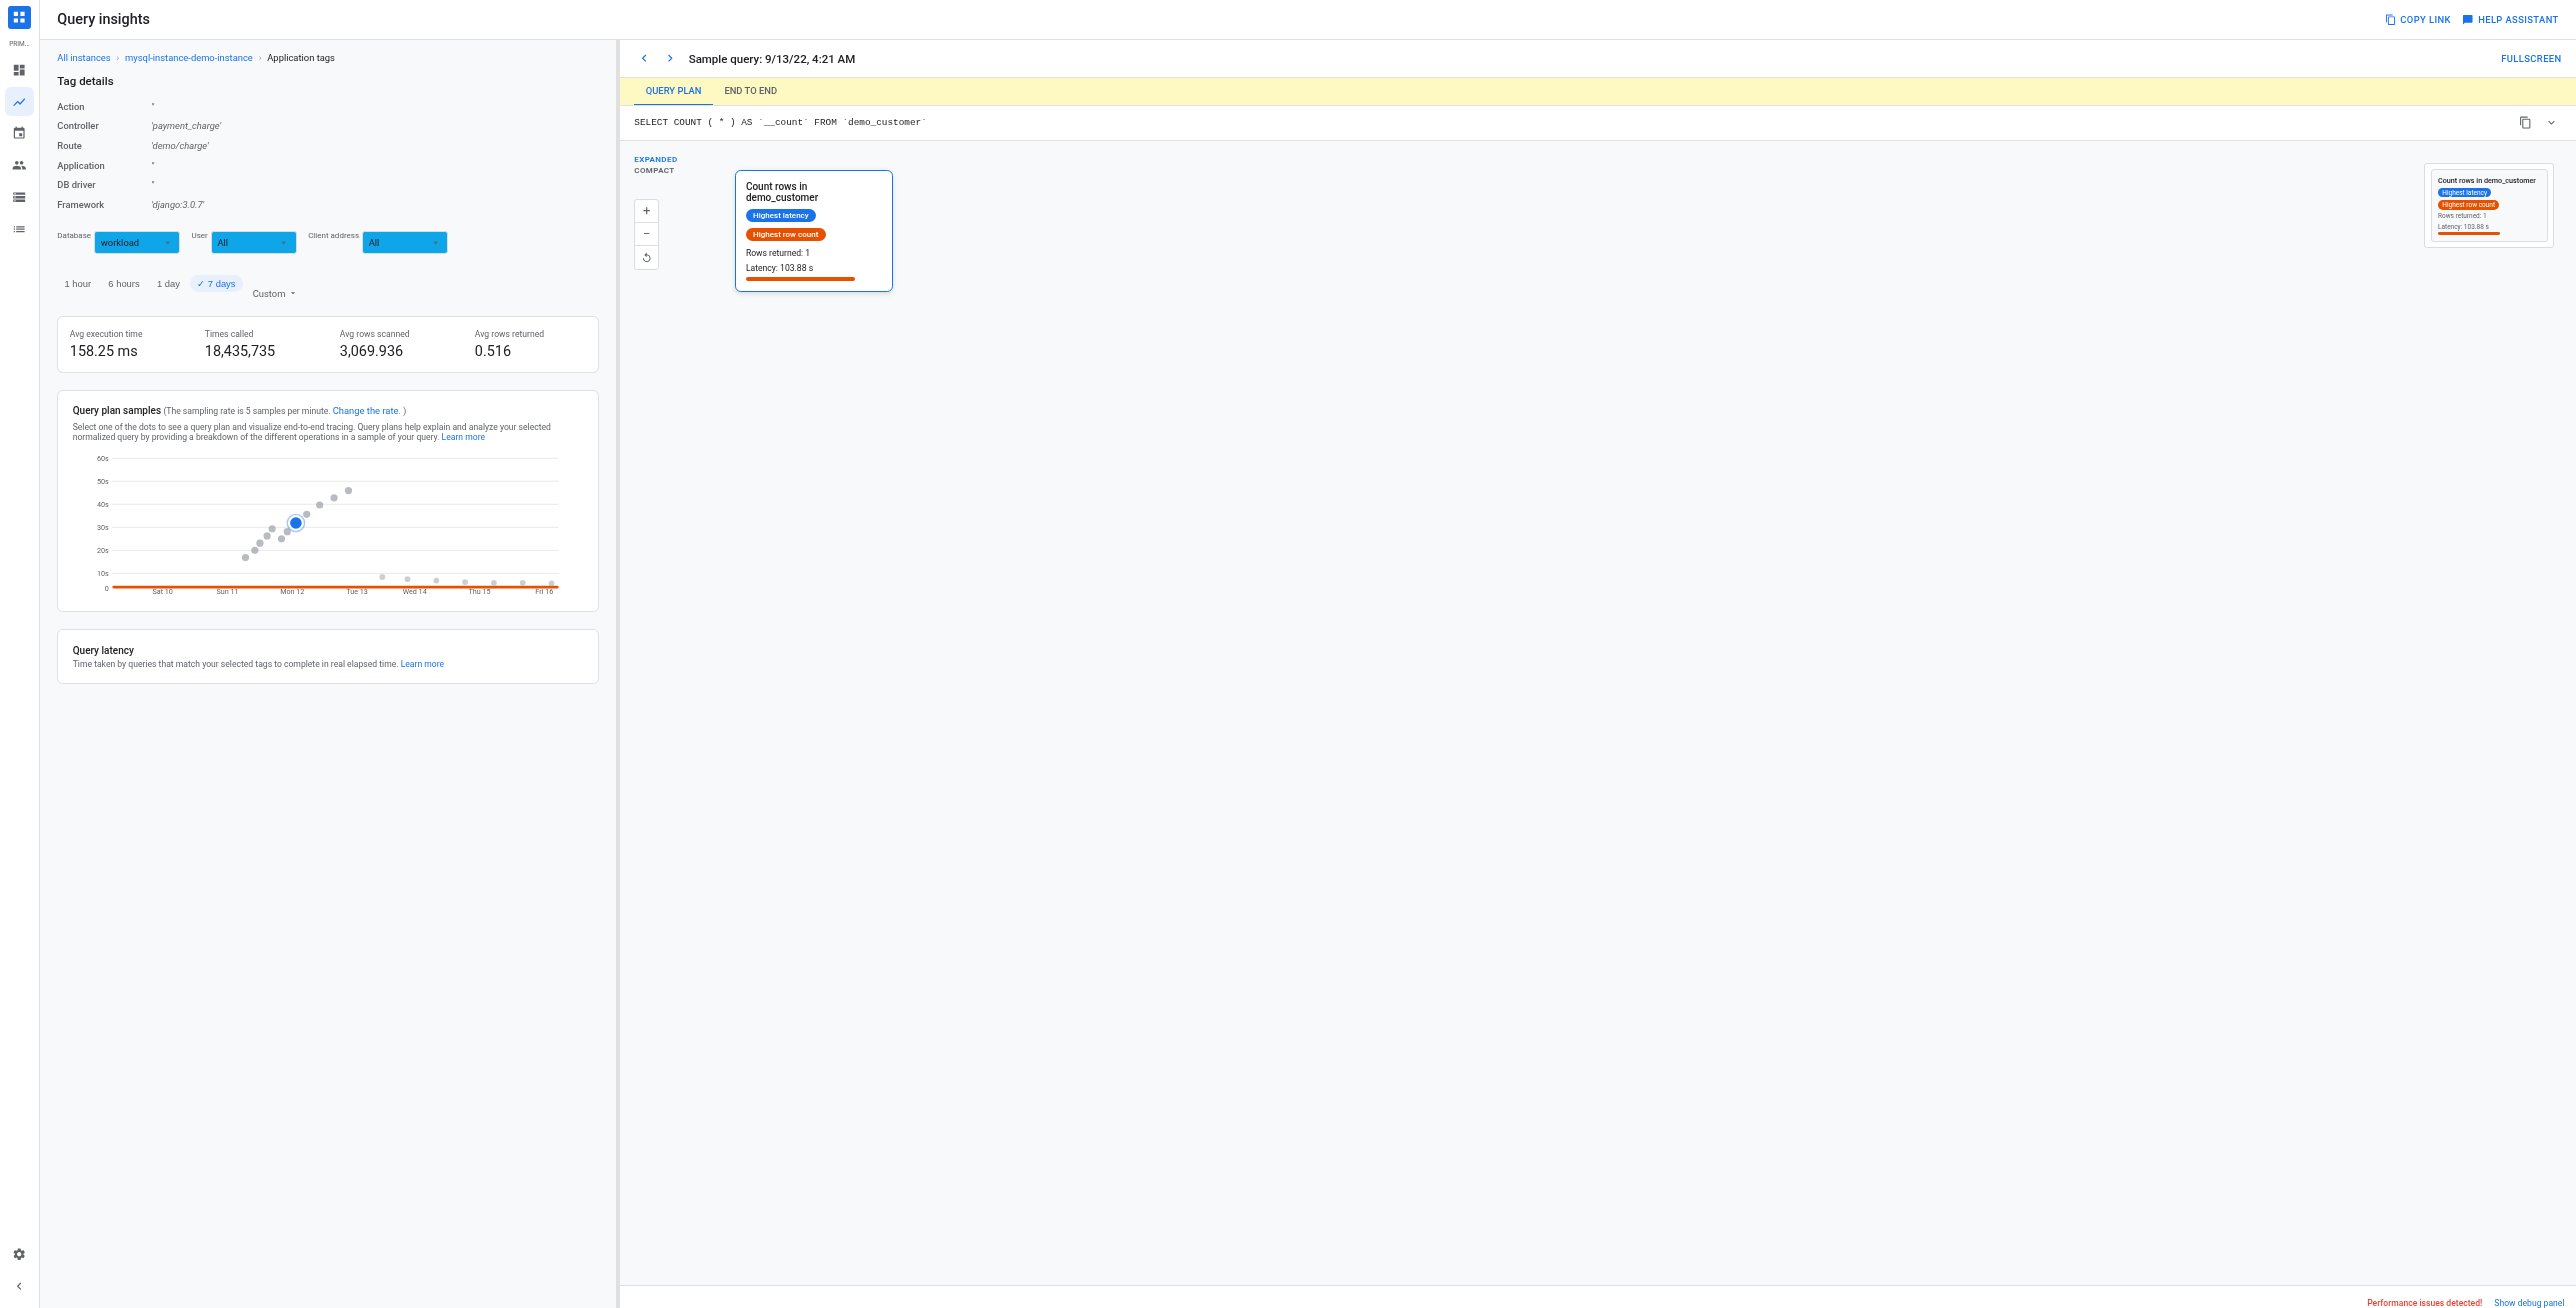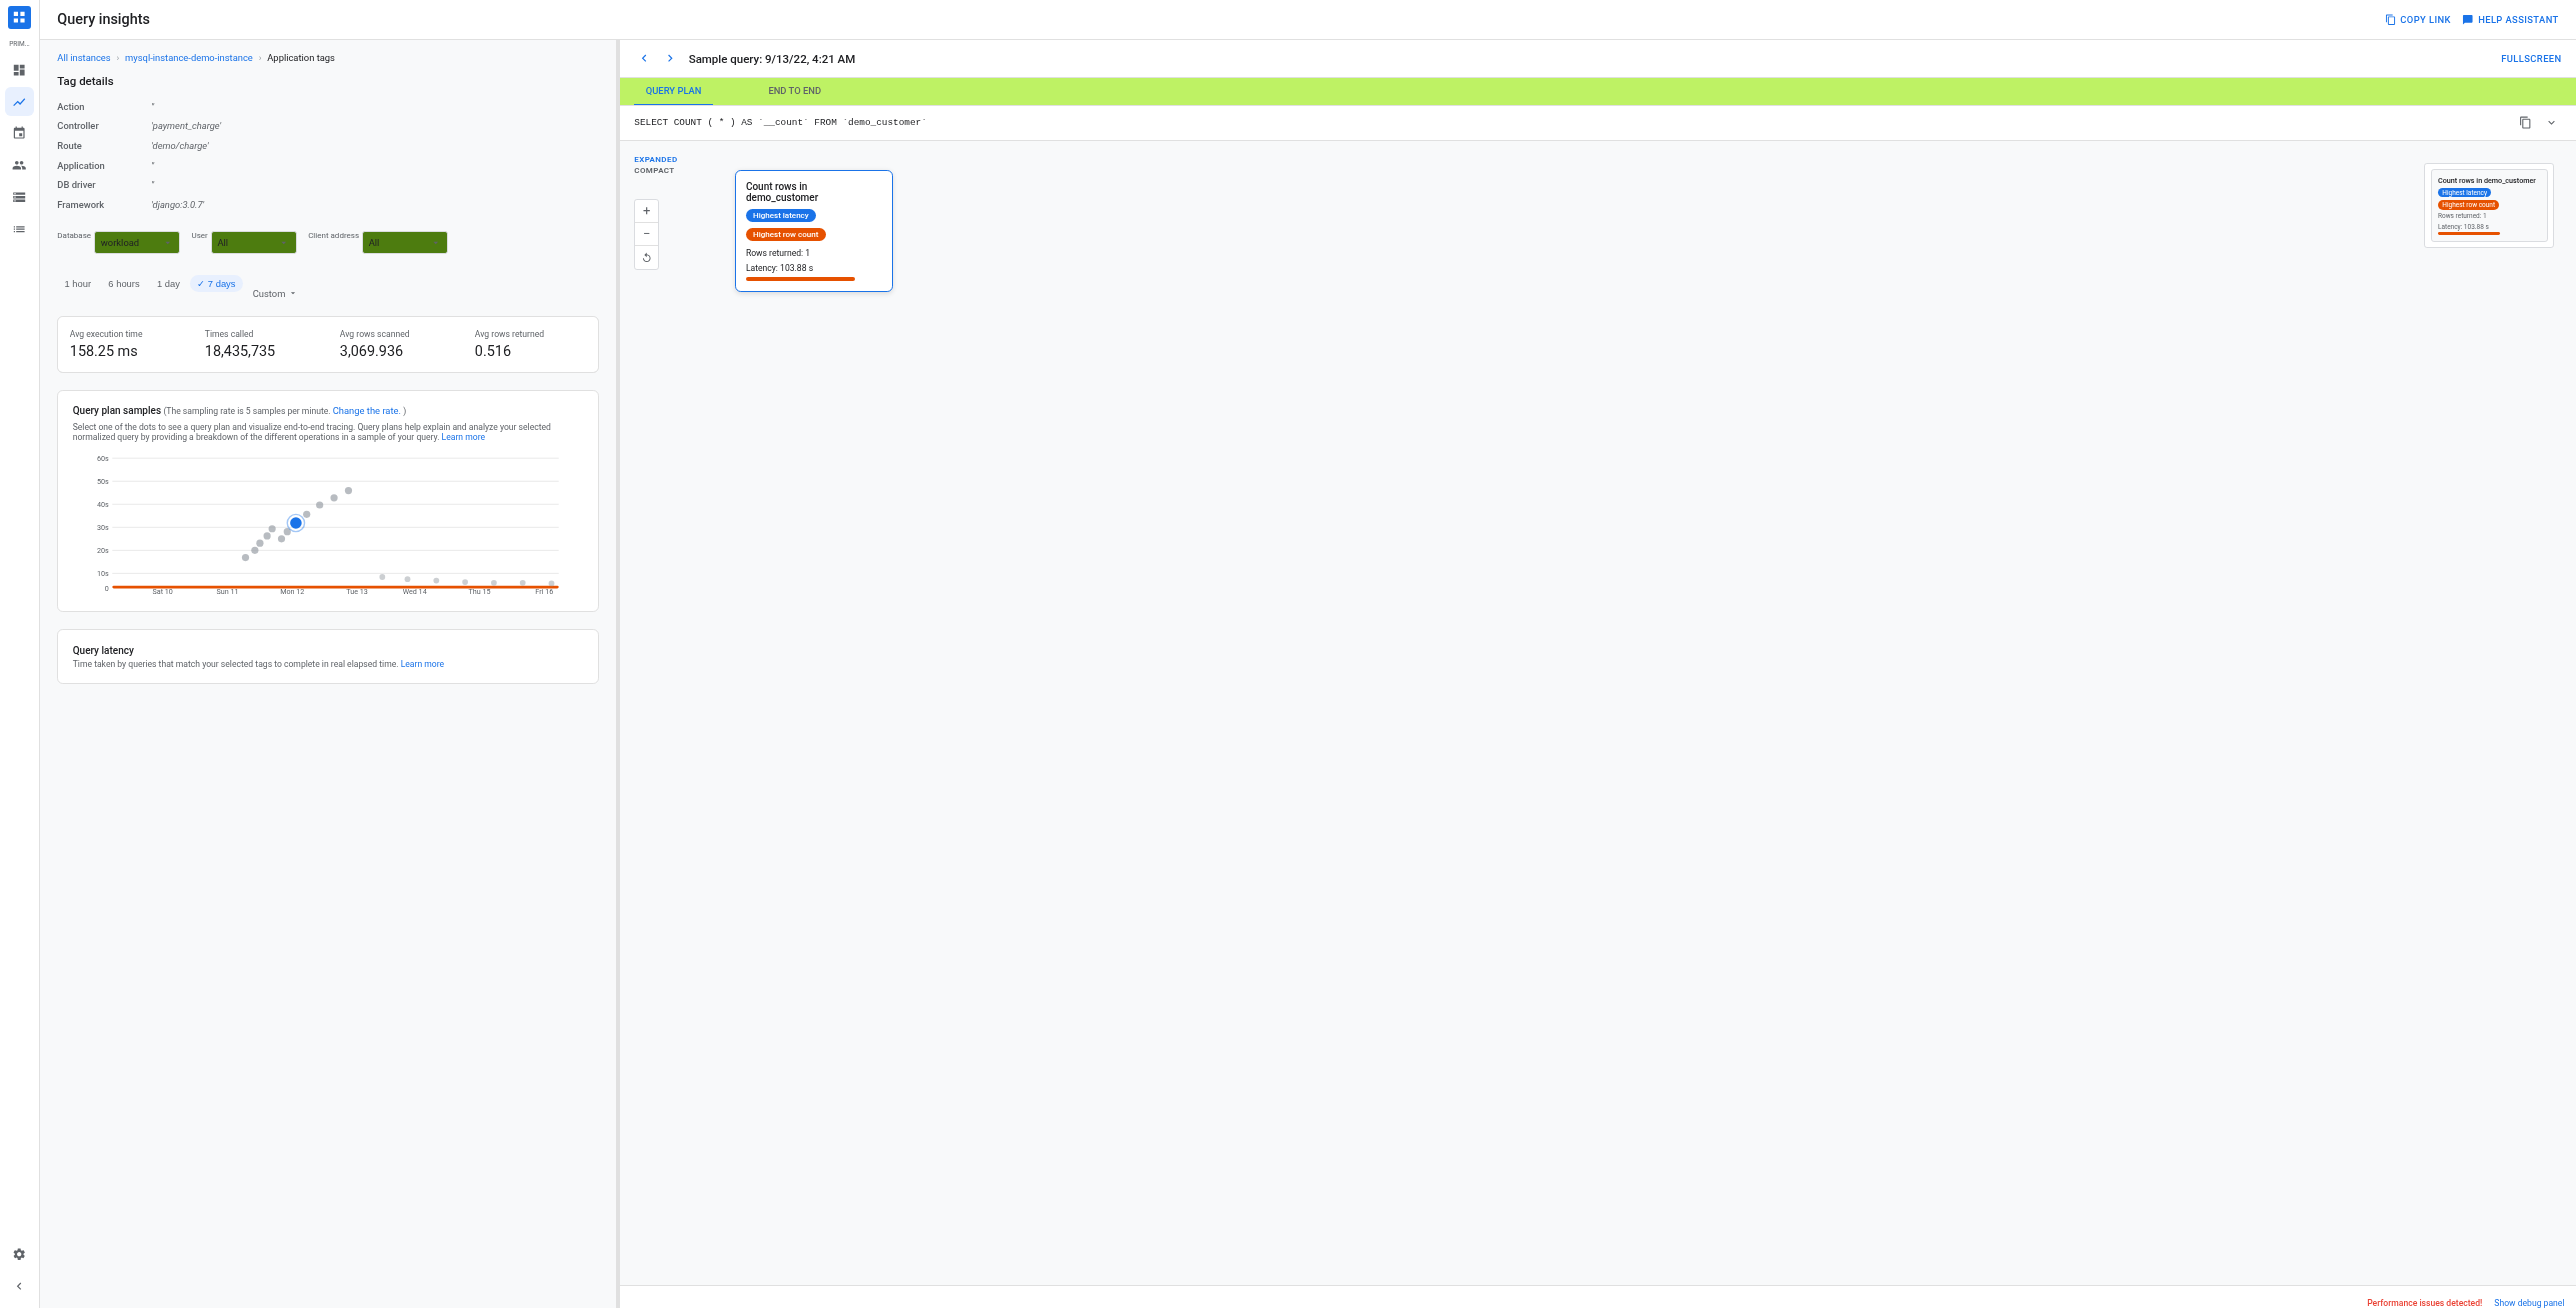--- a/index.html
+++ b/index.html
@@ -40,21 +40,21 @@
     .section-title { font-size: 11.5px; font-weight: 500; color: #202124; margin-bottom: 8.6px; }
     .tag-details-table { margin-bottom: 17.3px; }
     .tag-row { display: flex; padding: 4.3px 0; border-bottom: none; font-size: 9.4px; }
     .tag-label { width: 94px; color: #5f6368; font-weight: 500; }
     .tag-value { color: #5f6368; font-style: italic; }
 
     
     .filters { display: flex; gap: 11.5px; margin-bottom: 11.5px; }
     .filter-group { display: flex; flex-direction: row; gap: 2.9px; }
     .filter-label { font-size: 8px; color: #5f6368; }
-    .filter-select { display: flex; align-items: center; gap: 2.9px; border: 0.7px solid #dadce0; border-radius: 2.9px; padding: 4.3px 5.8px; background: #4d7c0f; cursor: pointer; font-size: 9.4px; min-width: 86px; }
+    .filter-select { display: flex; align-items: center; gap: 2.9px; border: 0.7px solid #dadce0; border-radius: 2.9px; padding: 4.3px 5.8px; background: #0ea5e9; cursor: pointer; font-size: 9.4px; min-width: 86px; }
     .filter-select svg { width: 11.5px; height: 11.5px; color: #5f6368; margin-left: auto; }
 
     
     .time-range { display: flex; align-items: center; gap: 2.9px; margin-bottom: 14.4px; }
     .time-btn { padding: 2.9px 7.2px; border-radius: 11.5px; font-size: 9.4px; cursor: pointer; color: #5f6368; border: none; background: none; }
     .time-btn.active { background: #e8f0fe; color: #1a73e8; display: flex; align-items: center; gap: 2.9px; }
     .custom-btn { display: flex; align-items: center; gap: 2.9px; padding: 2.9px 7.2px; color: #5f6368; font-size: 9.4px; cursor: pointer; margin-top: 20px; }
 
     
     .stats-grid { display: grid; grid-template-columns: repeat(4, 1fr); gap: 0.7px; background: #e0e0e0; border: 0.7px solid #e0e0e0; border-radius: 5.8px; overflow: hidden; margin-bottom: 17.3px; }
@@ -81,21 +81,21 @@
 
     
     .right-panel { flex: 1; background: #f8f9fa; border-left: 0.7px solid #e0e0e0; overflow-y: auto; display: flex; flex-direction: column; }
     .right-panel-header { background: #fff; border-bottom: 0.7px solid #e0e0e0; padding: 8.6px 14.4px; display: flex; align-items: center; justify-content: space-between; flex-shrink: 0; }
     .nav-arrows { display: flex; gap: 5.8px; align-items: center; }
     .nav-arrow { width: 20px; height: 20px; display: flex; align-items: center; justify-content: center; cursor: pointer; color: #1a73e8; border-radius: 50%; }
     .sample-title { font-size: 11.5px; font-weight: 500; flex: 1; margin-left: 8.6px; }
     .fullscreen-btn { color: #1a73e8; font-size: 9.4px; font-weight: 500; cursor: pointer; text-transform: uppercase; letter-spacing: 0.4px; }
 
     
-    .right-tabs { display: flex; border-bottom: 0.7px solid #e0e0e0; background: #bef264; padding: 0 14.4px; flex-shrink: 0; gap: 44px; }
+    .right-tabs { display: flex; border-bottom: 0.7px solid #e0e0e0; background: #fef9c3; padding: 0 14.4px; flex-shrink: 0; }
     .right-tab { padding: 7.2px 11.5px; font-size: 9.4px; font-weight: 500; cursor: pointer; color: #5f6368; border-bottom: 1.4px solid transparent; }
     .right-tab.active { color: #1a73e8; border-bottom: 1.4px solid #1a73e8; }
 
     
     .sql-bar { background: #fff; padding: 7.2px 14.4px; border-bottom: 0.7px solid #e0e0e0; display: flex; align-items: center; justify-content: space-between; flex-shrink: 0; }
     .sql-code { font-family: 'Courier New', monospace; font-size: 9.4px; color: #202124; }
     .sql-actions { display: flex; gap: 5.8px; }
     .sql-action-btn { width: 20px; height: 20px; display: flex; align-items: center; justify-content: center; cursor: pointer; color: #5f6368; }
 
     

